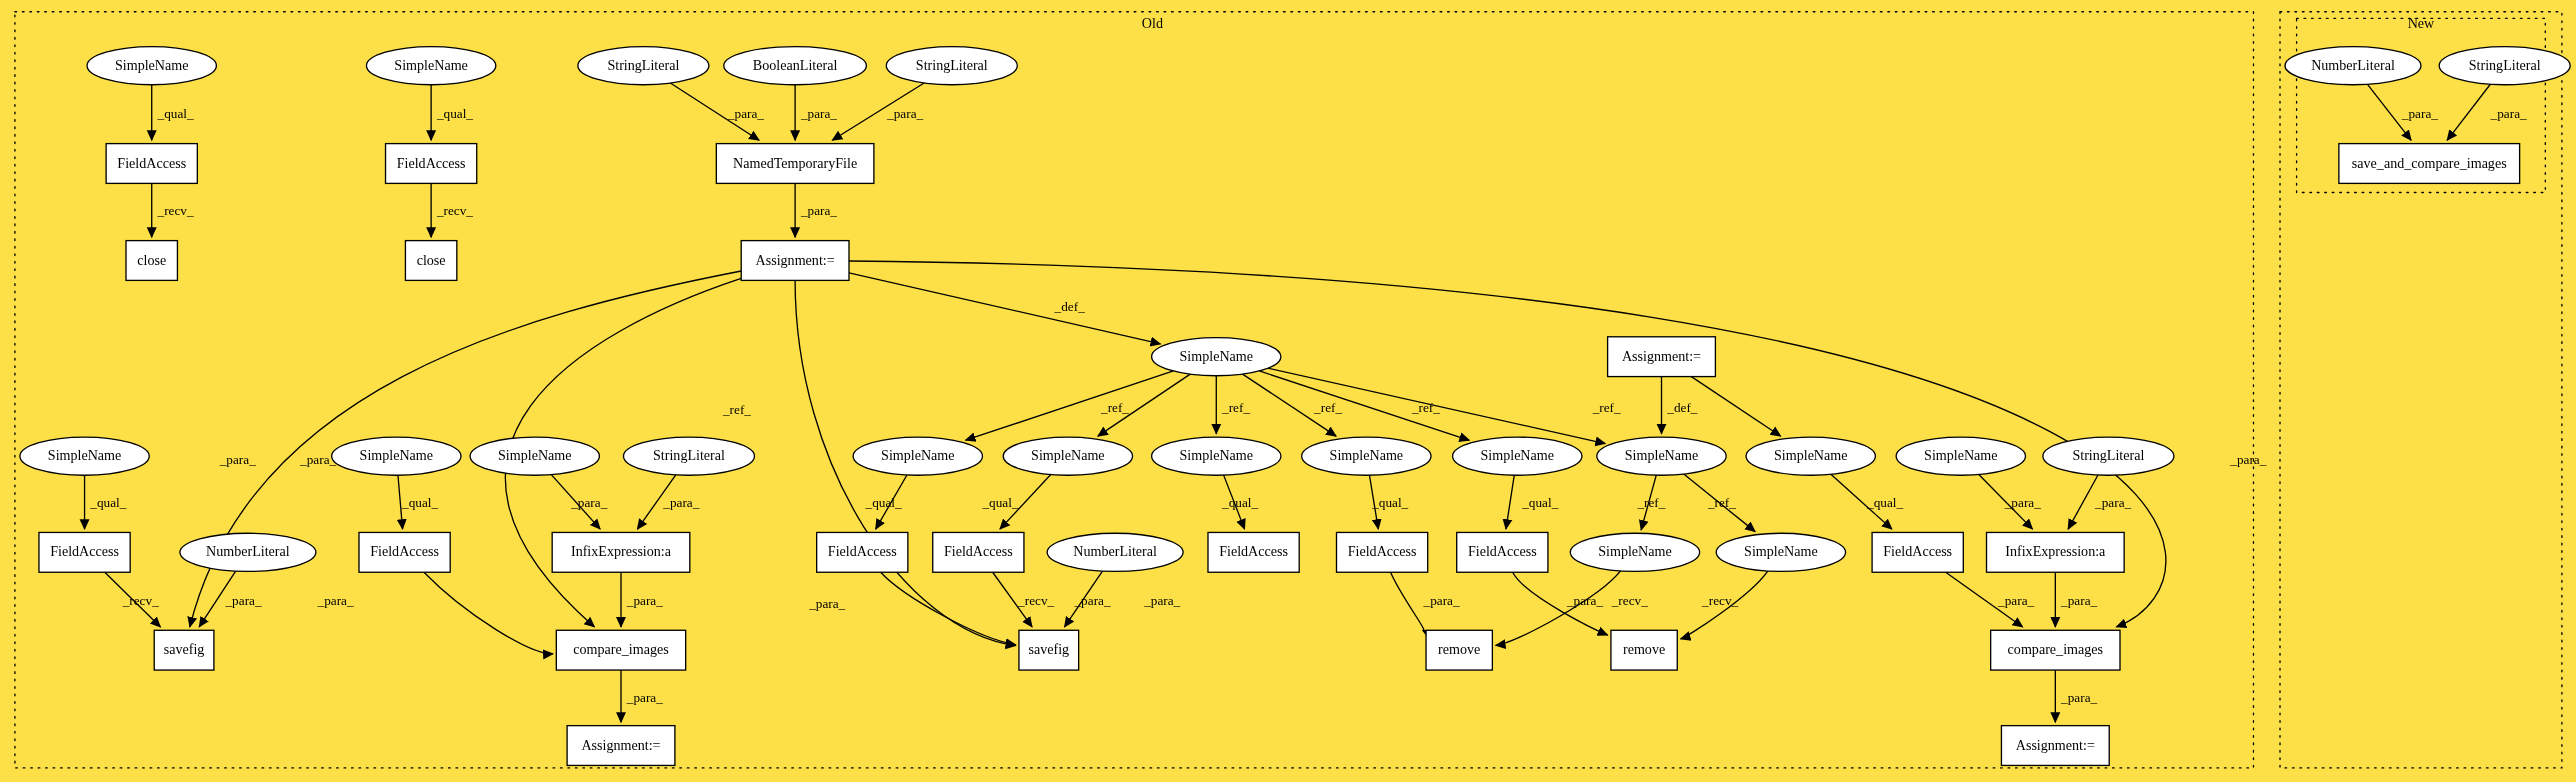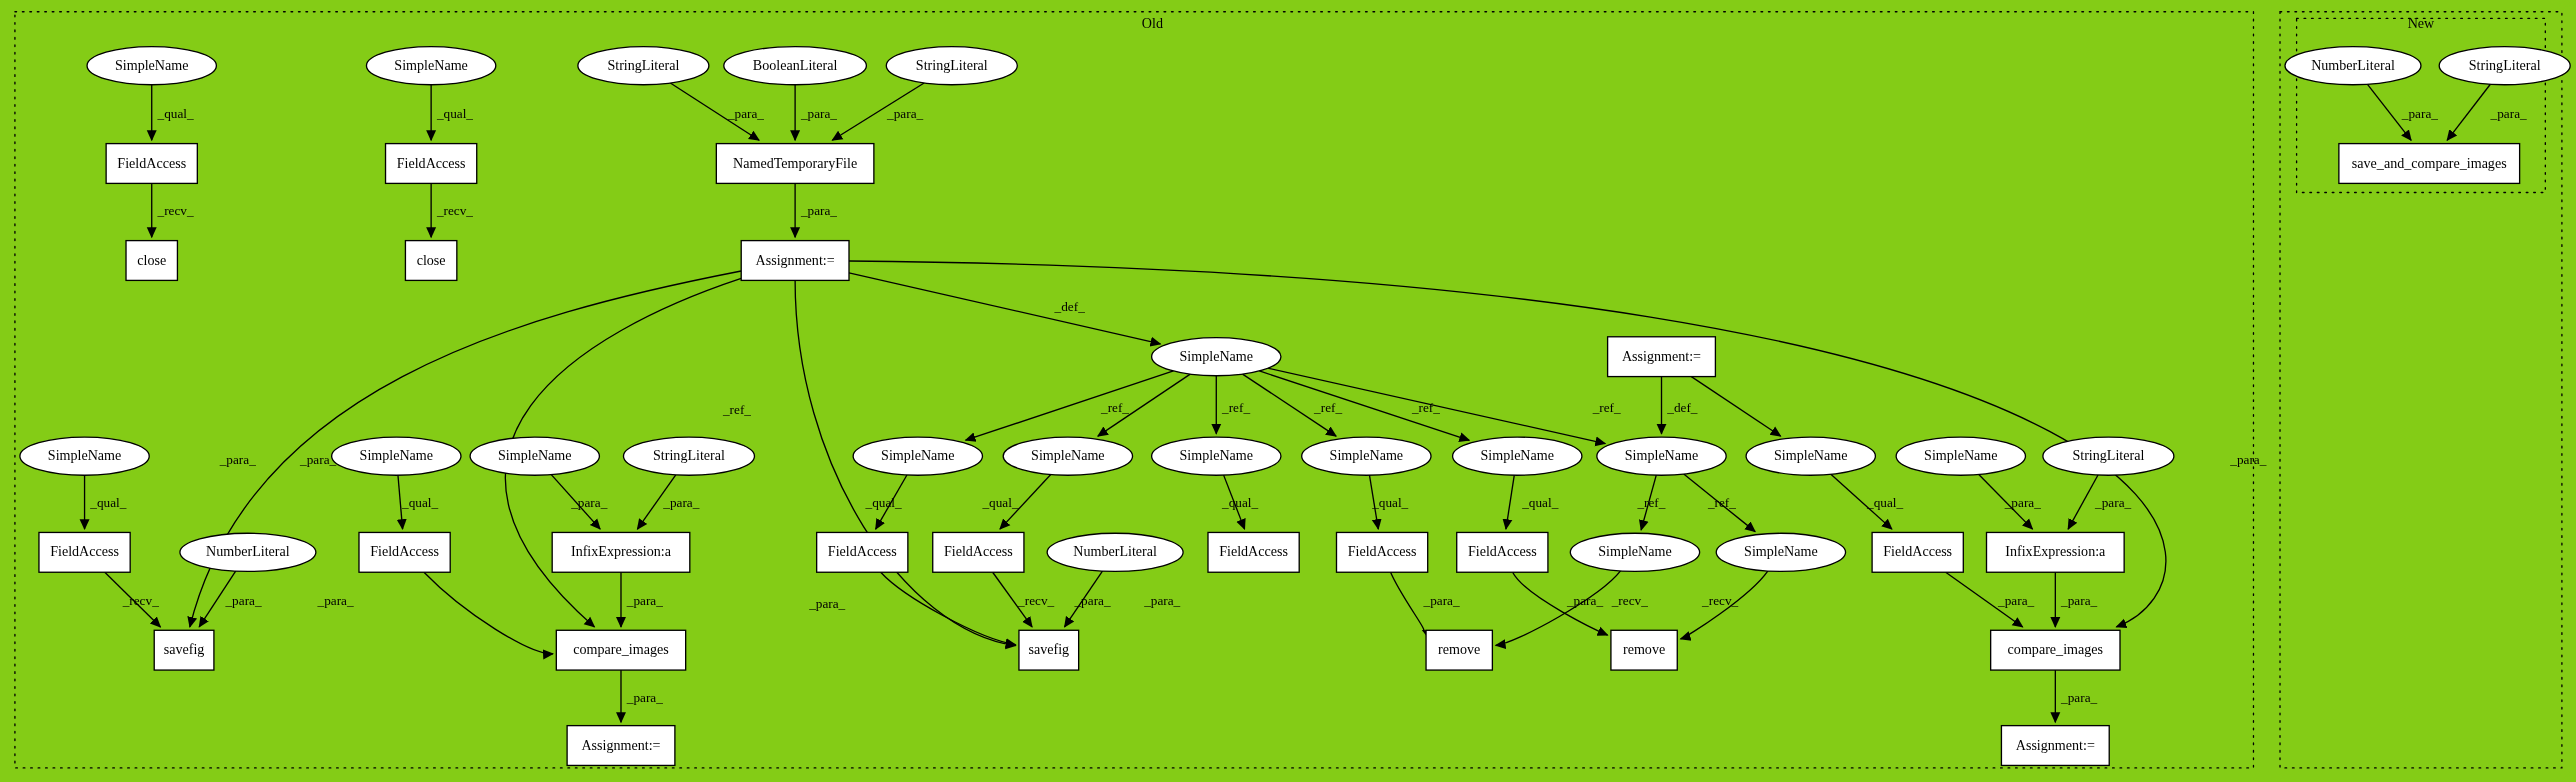--- a/index.html
+++ b/index.html
@@ -1,17 +1,17 @@
 <!DOCTYPE html>
 <html style="font-size:13.3px"><head>
 <meta charset="utf-8">
 <style>
   html,body{margin:0;padding:0;background:#ffffff;}
   body{width:2576px;height:783px;font-family:"Liberation Serif","DejaVu Serif",serif;}
-  #stage{position:relative;width:2576px;height:783px;overflow:hidden;background:#84cc16;}
+  #stage{position:relative;width:2576px;height:783px;overflow:hidden;background:#fde047;}
   svg{display:block;}
   .node-shape{fill:#ffffff;stroke:#000000;stroke-width:1.6;}
   .node-label{font-family:"Liberation Serif","DejaVu Serif",serif;font-size:17px;fill:#000;text-anchor:middle;dominant-baseline:middle;}
   .edge{fill:none;stroke:#000000;stroke-width:1.6;}
   .edge-label{font-family:"Liberation Serif","DejaVu Serif",serif;font-size:16px;fill:#000;text-anchor:start;dominant-baseline:middle;}
   .cluster-box{fill:none;stroke:#000000;stroke-width:1.6;stroke-dasharray:2 7;stroke-linecap:round;}
   .cluster-title{font-family:"Liberation Serif","DejaVu Serif",serif;font-size:17px;fill:#000;text-anchor:middle;dominant-baseline:middle;}
 </style>
 </head>
 <body>

